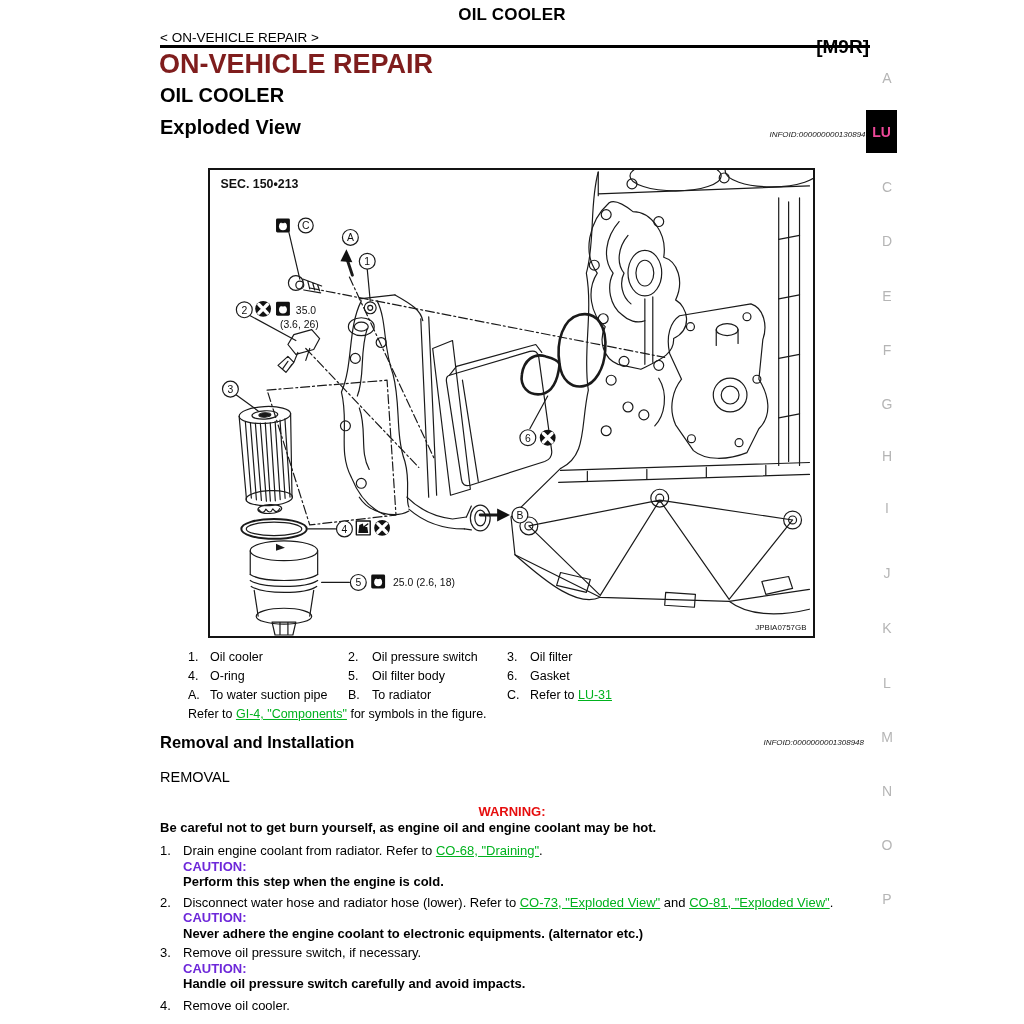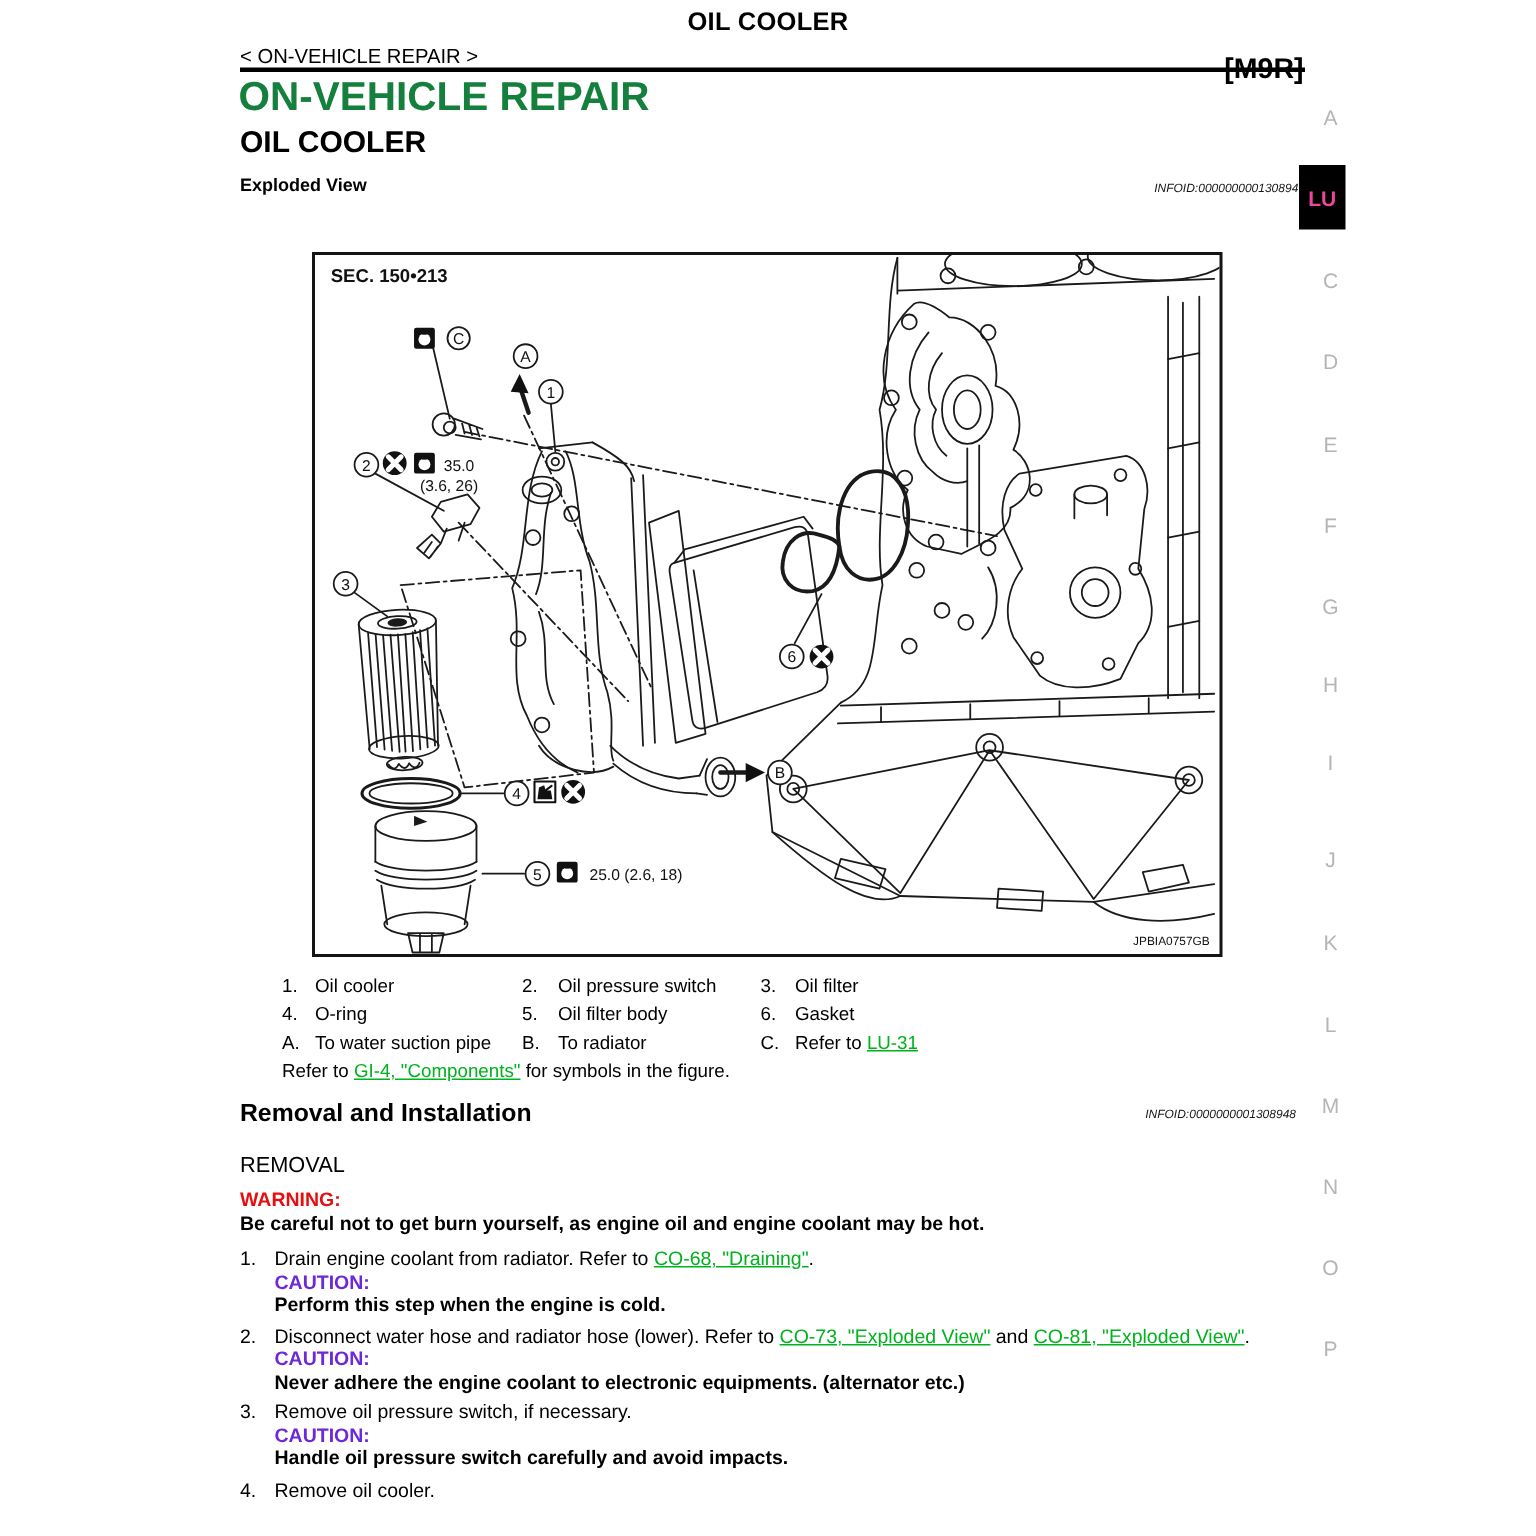--- a/index.html
+++ b/index.html
@@ -3,43 +3,43 @@
 <meta charset="utf-8">
 <style>
   html,body{margin:0;padding:0;background:#fff;}
   .page{position:relative;width:1024px;height:1024px;background:#fff;overflow:hidden;
         font-family:"Liberation Sans",sans-serif;color:#000;}
   .abs{position:absolute;}
   .hdr-title{top:5px;left:0;width:100%;text-align:center;font-size:17px;font-weight:bold;letter-spacing:.2px;}
   .breadcrumb{left:160px;top:30px;font-size:13.5px;}
   .model-code{right:155px;top:16px;font-size:19px;font-weight:bold;margin-top:20px;}
   .rule{left:160px;top:45px;width:710px;height:2.5px;background:#000;}
-  .h1-title{left:159px;top:49px;font-size:27px;font-weight:bold;color:#15803d;}
+  .h1-title{left:159px;top:49px;font-size:27px;font-weight:bold;color:#7f1d1d;}
   .h2-title{left:160px;top:84px;font-size:20px;font-weight:bold;}
   .h3row{left:160px;top:116px;width:710px;display:flex;justify-content:space-between;align-items:flex-end;}
-  .h3{font-size:12px;font-weight:bold;}
+  .h3{font-size:20px;font-weight:bold;}
   .infoid{font-size:8px;font-style:italic;color:#161616;}
   .side-letter{left:877px;width:20px;text-align:center;font-size:14px;color:#b5b5b5;}
   .lu-box{left:866px;top:110px;width:31px;height:43px;background:#000;color:#ec4899;
           display:flex;align-items:center;justify-content:center;font-size:14px;font-weight:bold;}
   .frame{left:208px;top:168px;width:607px;height:470px;border:2px solid #141414;box-sizing:border-box;}
   .frame svg{display:block;width:100%;height:100%;}
   .legend{left:160px;top:650px;width:714px;font-size:12.5px;}
   .legend .lrow{position:relative;height:18.8px;}
   .legend .n{position:absolute;}
   .legend .n1{left:28px;} .legend .t1{left:50px;}
   .legend .n2{left:188px;} .legend .t2{left:212px;}
   .legend .n3{left:347px;} .legend .t3{left:370px;}
   .legend .note{margin-top:0.5px;padding-left:28px;}
   a.green{color:#00b21e;text-decoration:underline;cursor:pointer;}
   .removal{left:160px;top:735px;width:704px;font-size:13px;line-height:15.5px;}
   .rhead{display:flex;justify-content:space-between;align-items:flex-end;}
   .rhead .h3{font-size:16.5px;}
   .sub-removal{margin-top:19px;font-size:14.5px;}
-  .warn{margin-top:7px;color:#e60e0e;font-weight:bold;}
+  .warn{margin-top:19px;color:#e60e0e;font-weight:bold;text-align:center;}
   .bold{font-weight:bold;}
   .steps{margin-top:8px;}
   .step{position:relative;}
   .step .num{position:absolute;left:0;top:0;}
   .step .body{margin-left:23px;}
   .just{text-align:justify;}
   .caution-label{color:#6d28d9;font-weight:bold;}
   svg text{font-family:"Liberation Sans",sans-serif;}
   .svg-sec{font-size:12.5px;font-weight:bold;}
   .svg-code{font-size:8px;}

